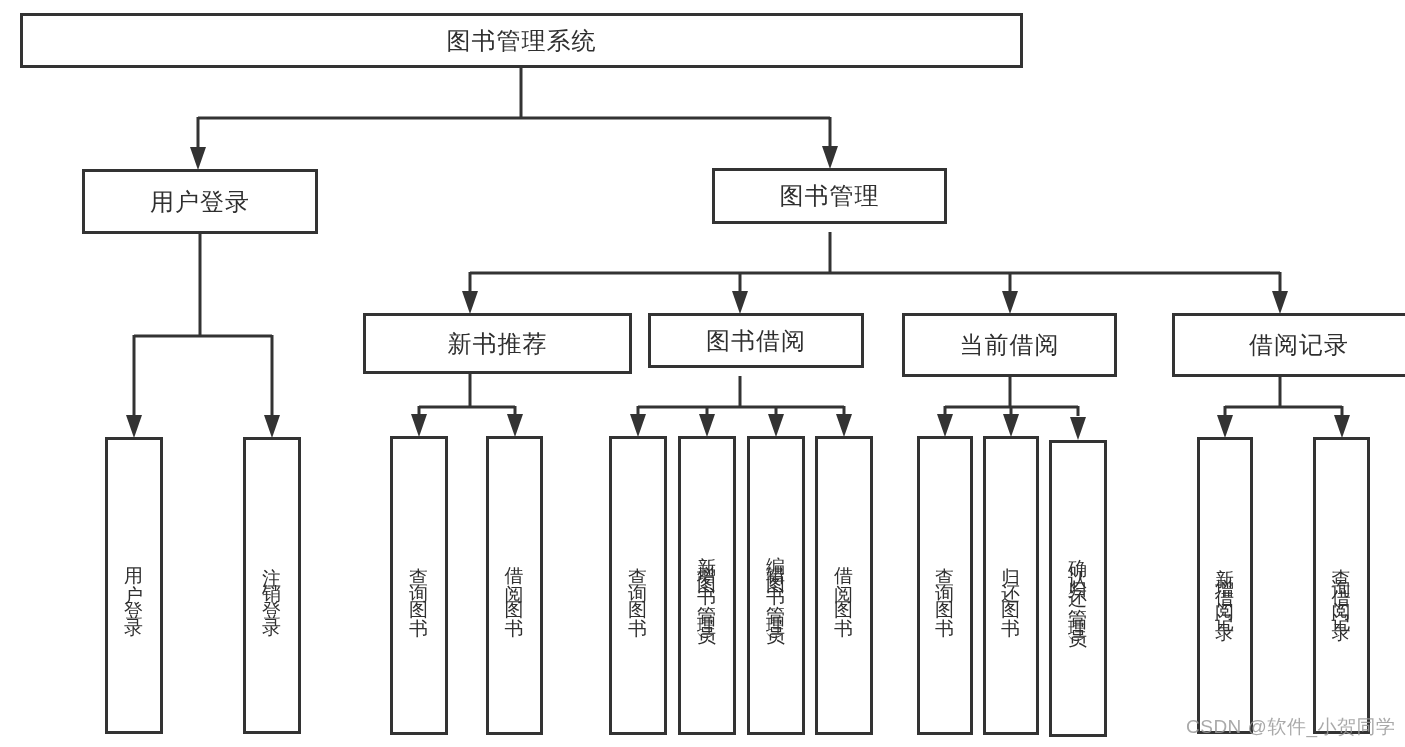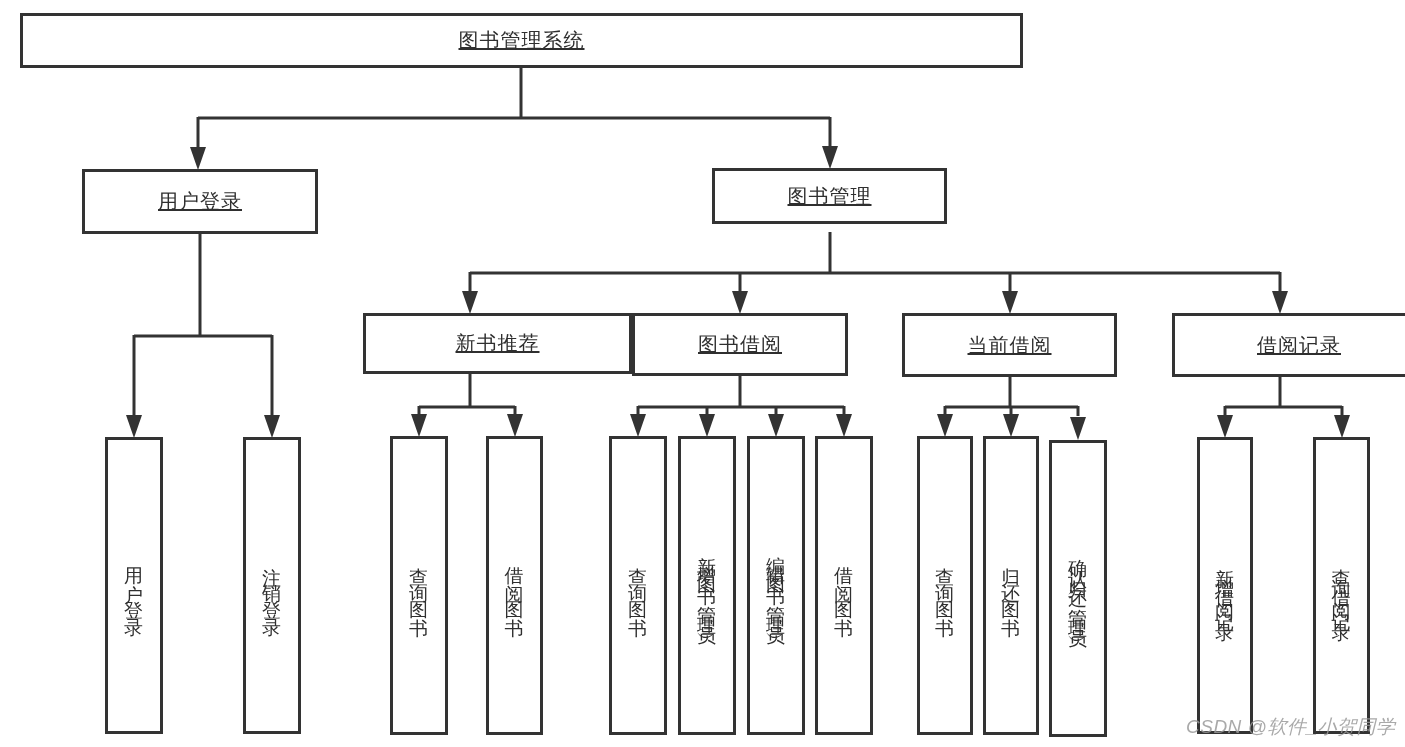--- a/index.html
+++ b/index.html
@@ -22,42 +22,41 @@
     position: absolute;
     background: #ffffff;
     border: 3px solid var(--border);
     box-sizing: border-box;
     display: flex;
     align-items: center;
     justify-content: center;
     color: var(--text);
     z-index: 2;
   }
-  .hbox { font-size: 20px; letter-spacing: 1px; text-decoration: underline; }
+  .hbox { font-size: 24px; letter-spacing: 1px; }
   .vbox .vt {
     writing-mode: vertical-rl;
     text-orientation: mixed;
     font-size: 19px;
     line-height: 1;
     white-space: nowrap;
   }
   .sp-lg { letter-spacing: 17px; }
   .sp-md { letter-spacing: 11px; }
   .sp-sm { letter-spacing: 10px; }
   svg.connectors { position: absolute; left: 0; top: 0; z-index: 1; }
   .watermark {
     position: absolute;
     left: 1186px; top: 714px;
     font-size: 19px;
     color: var(--wm);
     opacity: 0.85;
     z-index: 5;
     white-space: nowrap;
     letter-spacing: 0.5px;
-    font-style: italic;
   }
 </style>
 </head>
 <body>
 
 <div class="canvas">
 
   <svg class="connectors" width="1405" height="747" viewBox="0 0 1405 747">
     <g stroke="#333333" stroke-width="3" fill="none">
 
@@ -131,21 +130,21 @@
   <div class="box hbox" style="left:82px;top:169px;width:236px;height:65px">
     <span>用户登录</span>
   </div>
   <div class="box hbox" style="left:712px;top:168px;width:235px;height:56px">
     <span>图书管理</span>
   </div>
 
   <div class="box hbox" style="left:363px;top:313px;width:269px;height:61px">
     <span>新书推荐</span>
   </div>
-  <div class="box hbox" style="left:632px;top:313px;width:216px;height:63px">
+  <div class="box hbox" style="left:648px;top:313px;width:216px;height:55px">
     <span>图书借阅</span>
   </div>
   <div class="box hbox" style="left:902px;top:313px;width:215px;height:64px">
     <span>当前借阅</span>
   </div>
   <div class="box hbox" style="left:1172px;top:313px;width:254px;height:64px">
     <span>借阅记录</span>
   </div>
 
   <div class="box vbox" style="left:105px;top:437px;width:58px;height:297px">

